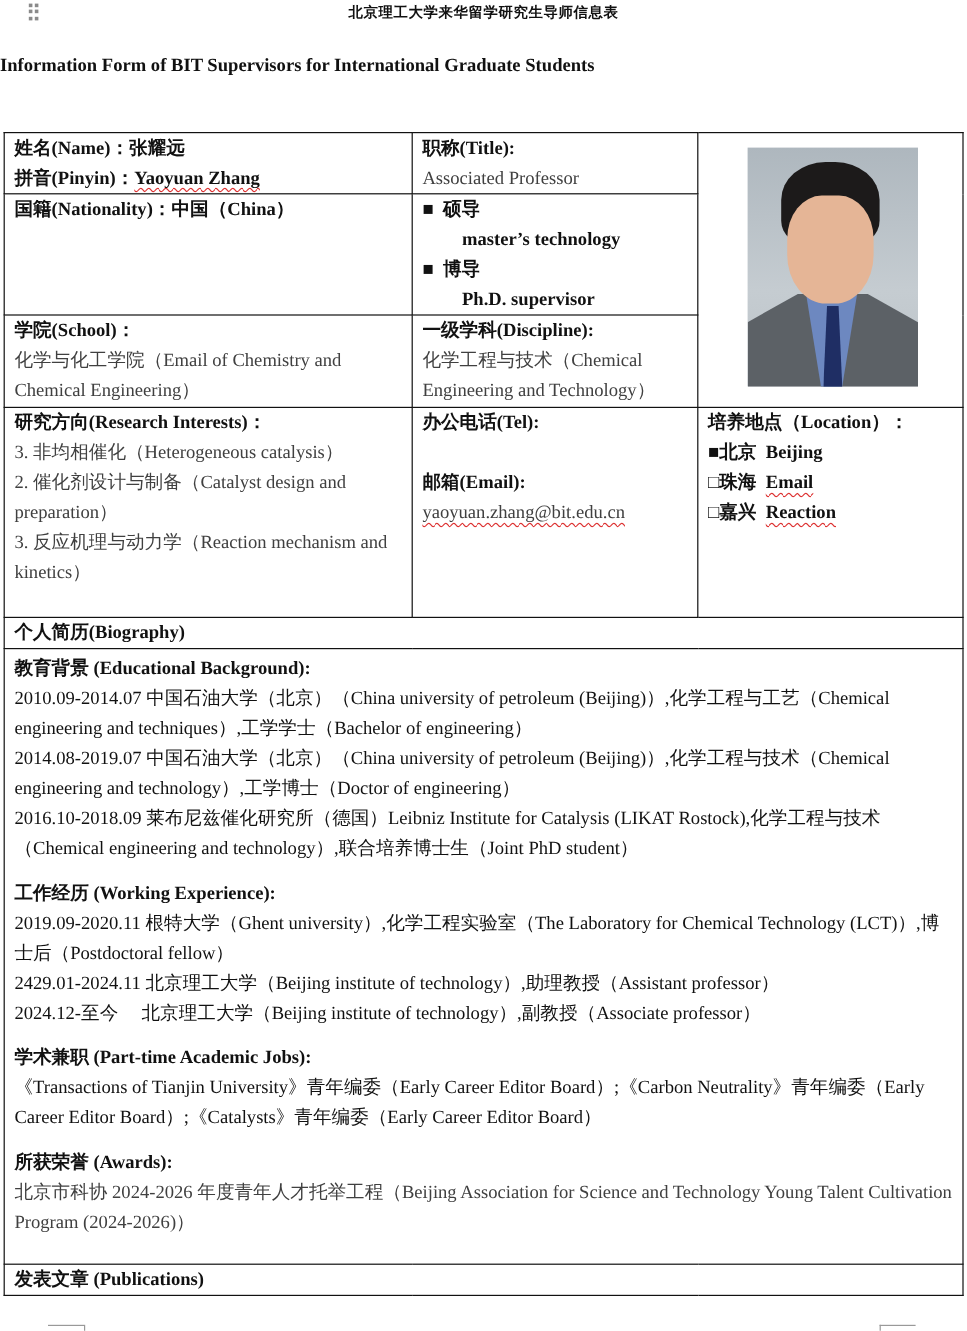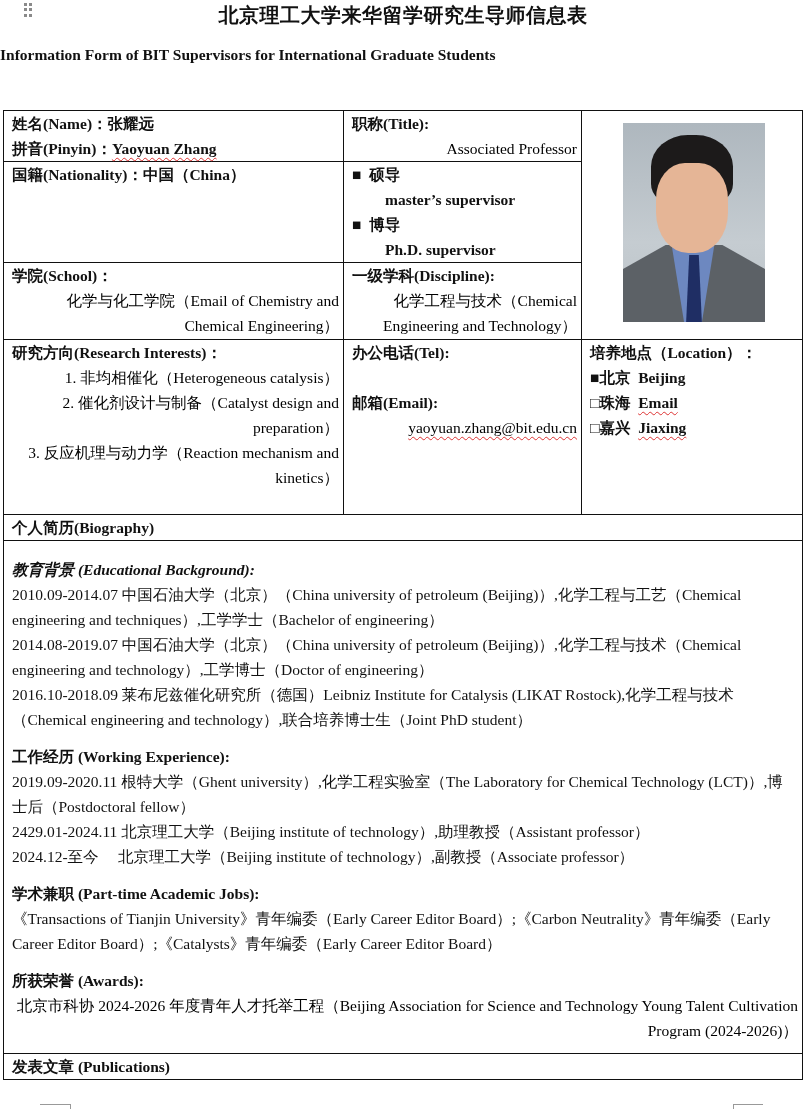--- a/index.html
+++ b/index.html
@@ -7,50 +7,50 @@
     width: 806px; height: 1109px; position: relative; overflow: hidden;
     font-family: "Liberation Serif", "DejaVu Serif", serif; color: #111;
   }
   .drag-handle {
     position: absolute; left: 24px; top: 3px; width: 8px; height: 14px;
     display: grid; grid-template-columns: 3px 3px; gap: 2px 2px;
   }
   .drag-handle span { width: 3px; height: 3px; background: #8a8a8a; display: block; }
   .title-cn {
     position: absolute; left: 0; right: 0; top: 2px; text-align: center;
-    font-size: 20px; font-weight: bold; letter-spacing: 0.5px;
+    font-size: 12px; font-weight: bold; letter-spacing: 0.5px;
   }
   .title-en {
     position: absolute; left: 0; right: 0; top: 46px; 
     font-size: 15.5px; font-weight: bold;
   }
   table.form {
     position: absolute; left: 3px; top: 110px; width: 799px;
     border-collapse: collapse; table-layout: fixed;
     font-size: 15.5px; line-height: 25px; padding-left: 40px;
   }
   table.form td {
     border: 1.5px solid #111; vertical-align: top; padding: 0 4px 0 8px;
   }
   .b { font-weight: bold; }
-  .grey { color: #000000; text-align: right; }
+  .grey { color: #404040; }
   .squiggle { text-decoration: underline wavy #d33; text-decoration-thickness: 1px; text-underline-offset: 3px; }
   .indent { padding-left: 33px; }
   .photo-cell { text-align: center; vertical-align: middle !important; }
   .photo {
     display: inline-block; width: 142px; height: 199px; margin-top: 2px;
     background: linear-gradient(180deg, #aeb7be 0%, #c5ccd1 60%, #bcc3c8 100%);
     position: relative; overflow: hidden;
   }
   .photo .hair { position: absolute; left: 28px; top: 12px; width: 82px; height: 70px; background: #1c1a1a; border-radius: 45% 45% 30% 30%; }
   .photo .face { position: absolute; left: 33px; top: 40px; width: 72px; height: 90px; background: #e5b596; border-radius: 40% 40% 45% 45%; }
   .photo .suit { position: absolute; left: 0; top: 122px; width: 142px; height: 80px; background: #5c6166; clip-path: polygon(0 30%, 30% 0, 70% 0, 100% 30%, 100% 100%, 0 100%); }
   .photo .shirt { position: absolute; left: 48px; top: 118px; width: 44px; height: 82px; background: #6d88c0; clip-path: polygon(0 0, 100% 0, 70% 100%, 30% 100%); }
   .photo .tie { position: absolute; left: 63px; top: 132px; width: 16px; height: 70px; background: #1f2e64; clip-path: polygon(20% 0, 80% 0, 100% 100%, 0 100%); }
-  .section-head { margin-top: 16px; font-style: italic; }
+  .section-head { margin-top: 4px; }
   .gap { height: 12px; }
   .corner-mark { position: absolute; top: 1104px; height: 1px; width: 30px; background: #999; }
   .corner-mark.v { width: 1px; height: 6px; top: 1104px; }
 </style>
 </head>
 <body>
 
 <div class="drag-handle">
   <span></span>
     <span></span>
@@ -85,53 +85,53 @@
         <div class="hair"></div><div class="face"></div>
       </div>
     </td>
   </tr>
   <tr style="height:101px">
     <td>
       <span class="b">国籍(Nationality)：</span><span class="b">中国（China）</span>
     </td>
     <td>
       <div><span class="b">■</span>&nbsp;&nbsp;<span class="b">硕导</span></div>
-      <div class="b indent">master’s supervisor</div>
+      <div class="b indent">master’s technology</div>
       <div><span class="b">■</span>&nbsp;&nbsp;<span class="b">博导</span></div>
       <div class="b indent">Ph.D. supervisor</div>
     </td>
   </tr>
   <tr style="height:77px">
     <td>
       <div class="b">学院(School)：</div>
       <div class="grey">化学与化工学院（Email of Chemistry and Chemical Engineering）</div>
     </td>
     <td>
       <div class="b">一级学科(Discipline):</div>
       <div class="grey">化学工程与技术（Chemical Engineering and Technology）</div>
     </td>
   </tr>
   <tr style="height:175px">
     <td>
       <div class="b">研究方向(Research Interests)：</div>
-      <div class="grey">1. 非均相催化（Heterogeneous catalysis）</div>
+      <div class="grey">3. 非均相催化（Heterogeneous catalysis）</div>
       <div class="grey">2. 催化剂设计与制备（Catalyst design and preparation）</div>
       <div class="grey">3. 反应机理与动力学（Reaction mechanism and kinetics）</div>
     </td>
     <td>
       <div class="b">办公电话(Tel):</div>
       <div style="height:25px"></div>
       <div class="b">邮箱(Email):</div>
       <div class="grey squiggle">yaoyuan.zhang@bit.edu.cn</div>
     </td>
     <td>
       <div class="b">培养地点（Location）：</div>
       <div class="b"><span>■</span><span>北京</span>&nbsp;&nbsp;<span>Beijing</span></div>
       <div class="b"><span>□</span><span>珠海</span>&nbsp;&nbsp;<span class="squiggle">Email</span></div>
-      <div class="b"><span>□</span><span>嘉兴</span>&nbsp;&nbsp;<span class="squiggle">Jiaxing</span></div>
+      <div class="b"><span>□</span><span>嘉兴</span>&nbsp;&nbsp;<span class="squiggle">Reaction</span></div>
     </td>
   </tr>
   <tr style="height:26px">
     <td colspan="3">
       <div class="b">个人简历(Biography)</div>
     </td>
   </tr>
   <tr style="height:513px">
     <td colspan="3">
       <div class="b section-head">教育背景 (Educational Background):</div>

